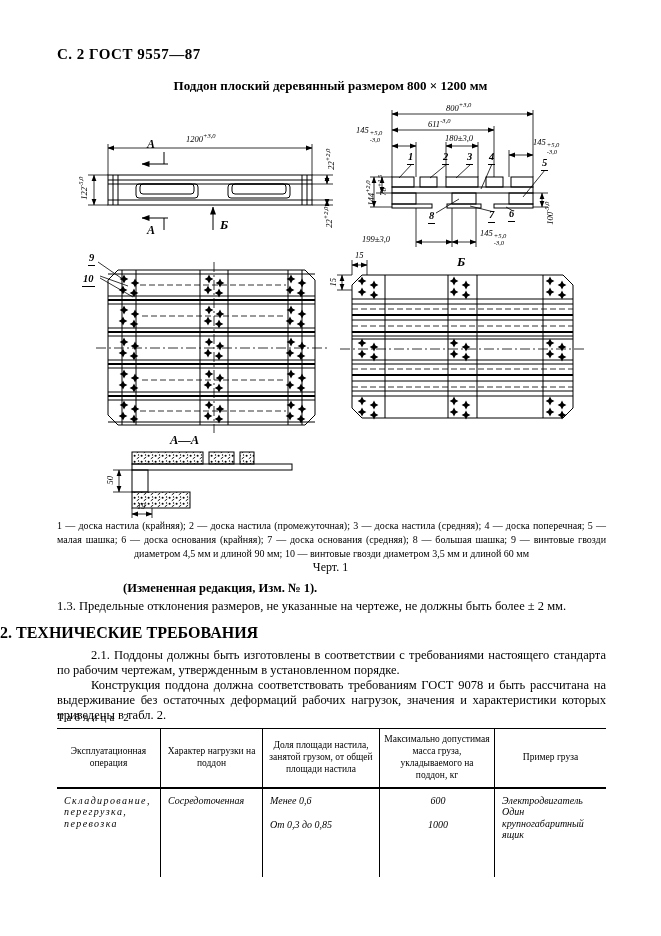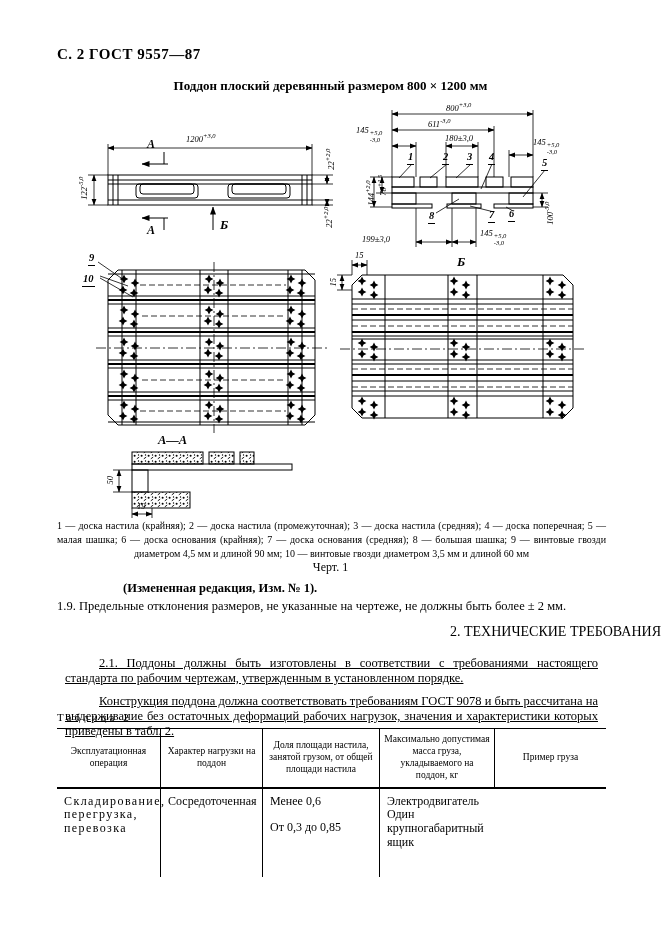--- a/index.html
+++ b/index.html
@@ -17,29 +17,29 @@
   .rot{transform:rotate(-90deg);}
   .mark{position:absolute;font-style:italic;font-weight:bold;font-size:12px;line-height:1;}
   .part{position:absolute;font-style:italic;font-weight:bold;font-size:10.5px;line-height:1;
         border-bottom:1px solid #000;padding:0 1px 1px 1px;}
   .sect-title{position:absolute;font-style:italic;font-weight:bold;font-size:12.5px;}
   
   .legend{left:57px;top:519px;width:549px;font-size:10px;line-height:1.4;text-align:justify;text-align-last:center;}
   .figcap{left:0;top:560px;width:100%;text-align:center;font-size:12px;}
   .amended{left:91px;top:581px;font-weight:bold;font-size:12.5px;margin-left:32px;}
   .p13{left:57px;top:599px;width:549px;font-size:12.5px;}
-  .s2{left:0;top:624px;width:100%;text-align:right;font-weight:normal;font-size:14px;}
+  .s2{left:0;top:624px;width:100%;text-align:left;font-weight:bold;font-size:16px;}
   .p21{left:57px;top:648px;width:549px;font-size:12.5px;line-height:1.2;text-align:justify;}
-  .p21 p{margin:8px;text-indent:34px;text-decoration:underline;}
+  .p21 p{margin:0;text-indent:34px;}
   .tabcap{left:57px;top:711px;width:549px;text-align:left;font-size:11px;letter-spacing:.28em;}
   .tbl{left:57px;top:728px;width:549px;display:grid;grid-template-columns:103px 102px 117px 115px 112px;
        border-top:1.4px solid #000;font-size:9.5px;}
   .th{border-bottom:2.6px solid #000;display:flex;align-items:center;justify-content:center;
       text-align:center;padding:5px 4px;min-height:44px;line-height:1.25;}
-  .td{padding:6px 5px 4px 7px;font-size:12px;line-height:1.15;min-height:78px;}
+  .td{padding:6px 5px 4px 7px;font-size:10px;line-height:1.15;min-height:78px;font-style:italic;}
   .bl{border-left:1px solid #000;}
   .sp1{letter-spacing:1.4px;}
   .ent2{margin-top:13px;}
   .ctr{text-align:center;}
 </style>
 </head>
 <body>
 
 <div class="page">
 
@@ -393,48 +393,52 @@
     <span class="part" style="left:541px;top:58px;">5</span>
     <span class="part" style="left:508px;top:109px;">6</span>
     <span class="part" style="left:488px;top:110px;">7</span>
     <span class="part" style="left:428px;top:111px;">8</span>
     <span class="part" style="left:88px;top:153px;">9</span>
     <span class="part" style="left:82px;top:167px;margin-top:7px;">10</span>
 
     <span class="dim" style="left:355px;top:151px;">15</span>
     <span class="dim rot" style="left:329px;top:178px;">15</span>
     <span class="mark" style="left:457px;top:155px;font-size:13px;">Б</span>
-    <span class="sect-title" style="left:158px;top:333px;">А—А</span>
+    <span class="sect-title" style="left:170px;top:333px;">А—А</span>
     <span class="dim rot" style="left:106px;top:376px;">50</span>
     <span class="dim" style="left:137px;top:402px;">19</span>
   </div>
 
   <div class="abs legend">1 — доска настила (крайняя); 2 — доска настила (промежуточная); 3 — доска настила (средняя); 4 — доска поперечная; 5 — малая шашка; 6 — доска основания (крайняя); 7 — доска основания (средняя); 8 — большая шашка; 9 — винтовые гвозди диаметром 4,5 мм и длиной 90 мм; 10 — винтовые гвозди диаметром 3,5 мм и длиной 60 мм</div>
   <div class="abs figcap">Черт. 1</div>
   <div class="abs amended">(Измененная редакция, Изм. № 1).</div>
-  <div class="abs p13">1.9.  Предельные отклонения размеров, не указанные на чертеже, не должны быть более ± 2 мм.</div>
+  <div class="abs p13">1.3.  Предельные отклонения размеров, не указанные на чертеже, не должны быть более ± 2 мм.</div>
   <div class="abs s2">2.  ТЕХНИЧЕСКИЕ ТРЕБОВАНИЯ</div>
   <div class="abs p21">
     <p>2.1.  Поддоны должны быть изготовлены в соответствии с требованиями настоящего стандарта по рабочим чертежам, утвержденным в установленном порядке.</p>
     <p>Конструкция поддона должна соответствовать требованиям ГОСТ 9078 и быть рассчитана на выдерживание без остаточных деформаций рабочих нагрузок, значения и характеристики которых приведены в табл. 2.</p>
   </div>
   <div class="abs tabcap">Таблица 2</div>
 
   <div class="abs tbl">
     <div class="th">Эксплуатационная операция</div>
     <div class="th bl">Характер нагрузки на поддон</div>
     <div class="th bl">Доля площади настила, занятой грузом, от общей площади настила</div>
     <div class="th bl">Максимально допустимая масса груза, укладываемого на поддон, кг</div>
     <div class="th bl">Пример груза</div>
 
     <div class="td sp1">Складирование, перегрузка, перевозка</div>
     <div class="td bl">Сосредоточенная</div>
     <div class="td bl">
       <div>Менее 0,6</div>
       <div class="ent2">От 0,3 до 0,85</div>
     </div>
+    <div class="td bl ctr">
+      <div>600</div>
+      <div class="ent2">1000</div>
+    </div>
     <div class="td bl">
       <div>Электродвигатель</div>
       <div>Один крупногабаритный ящик</div>
     </div>
   </div>
 
 </div>
 
 </body></html>

